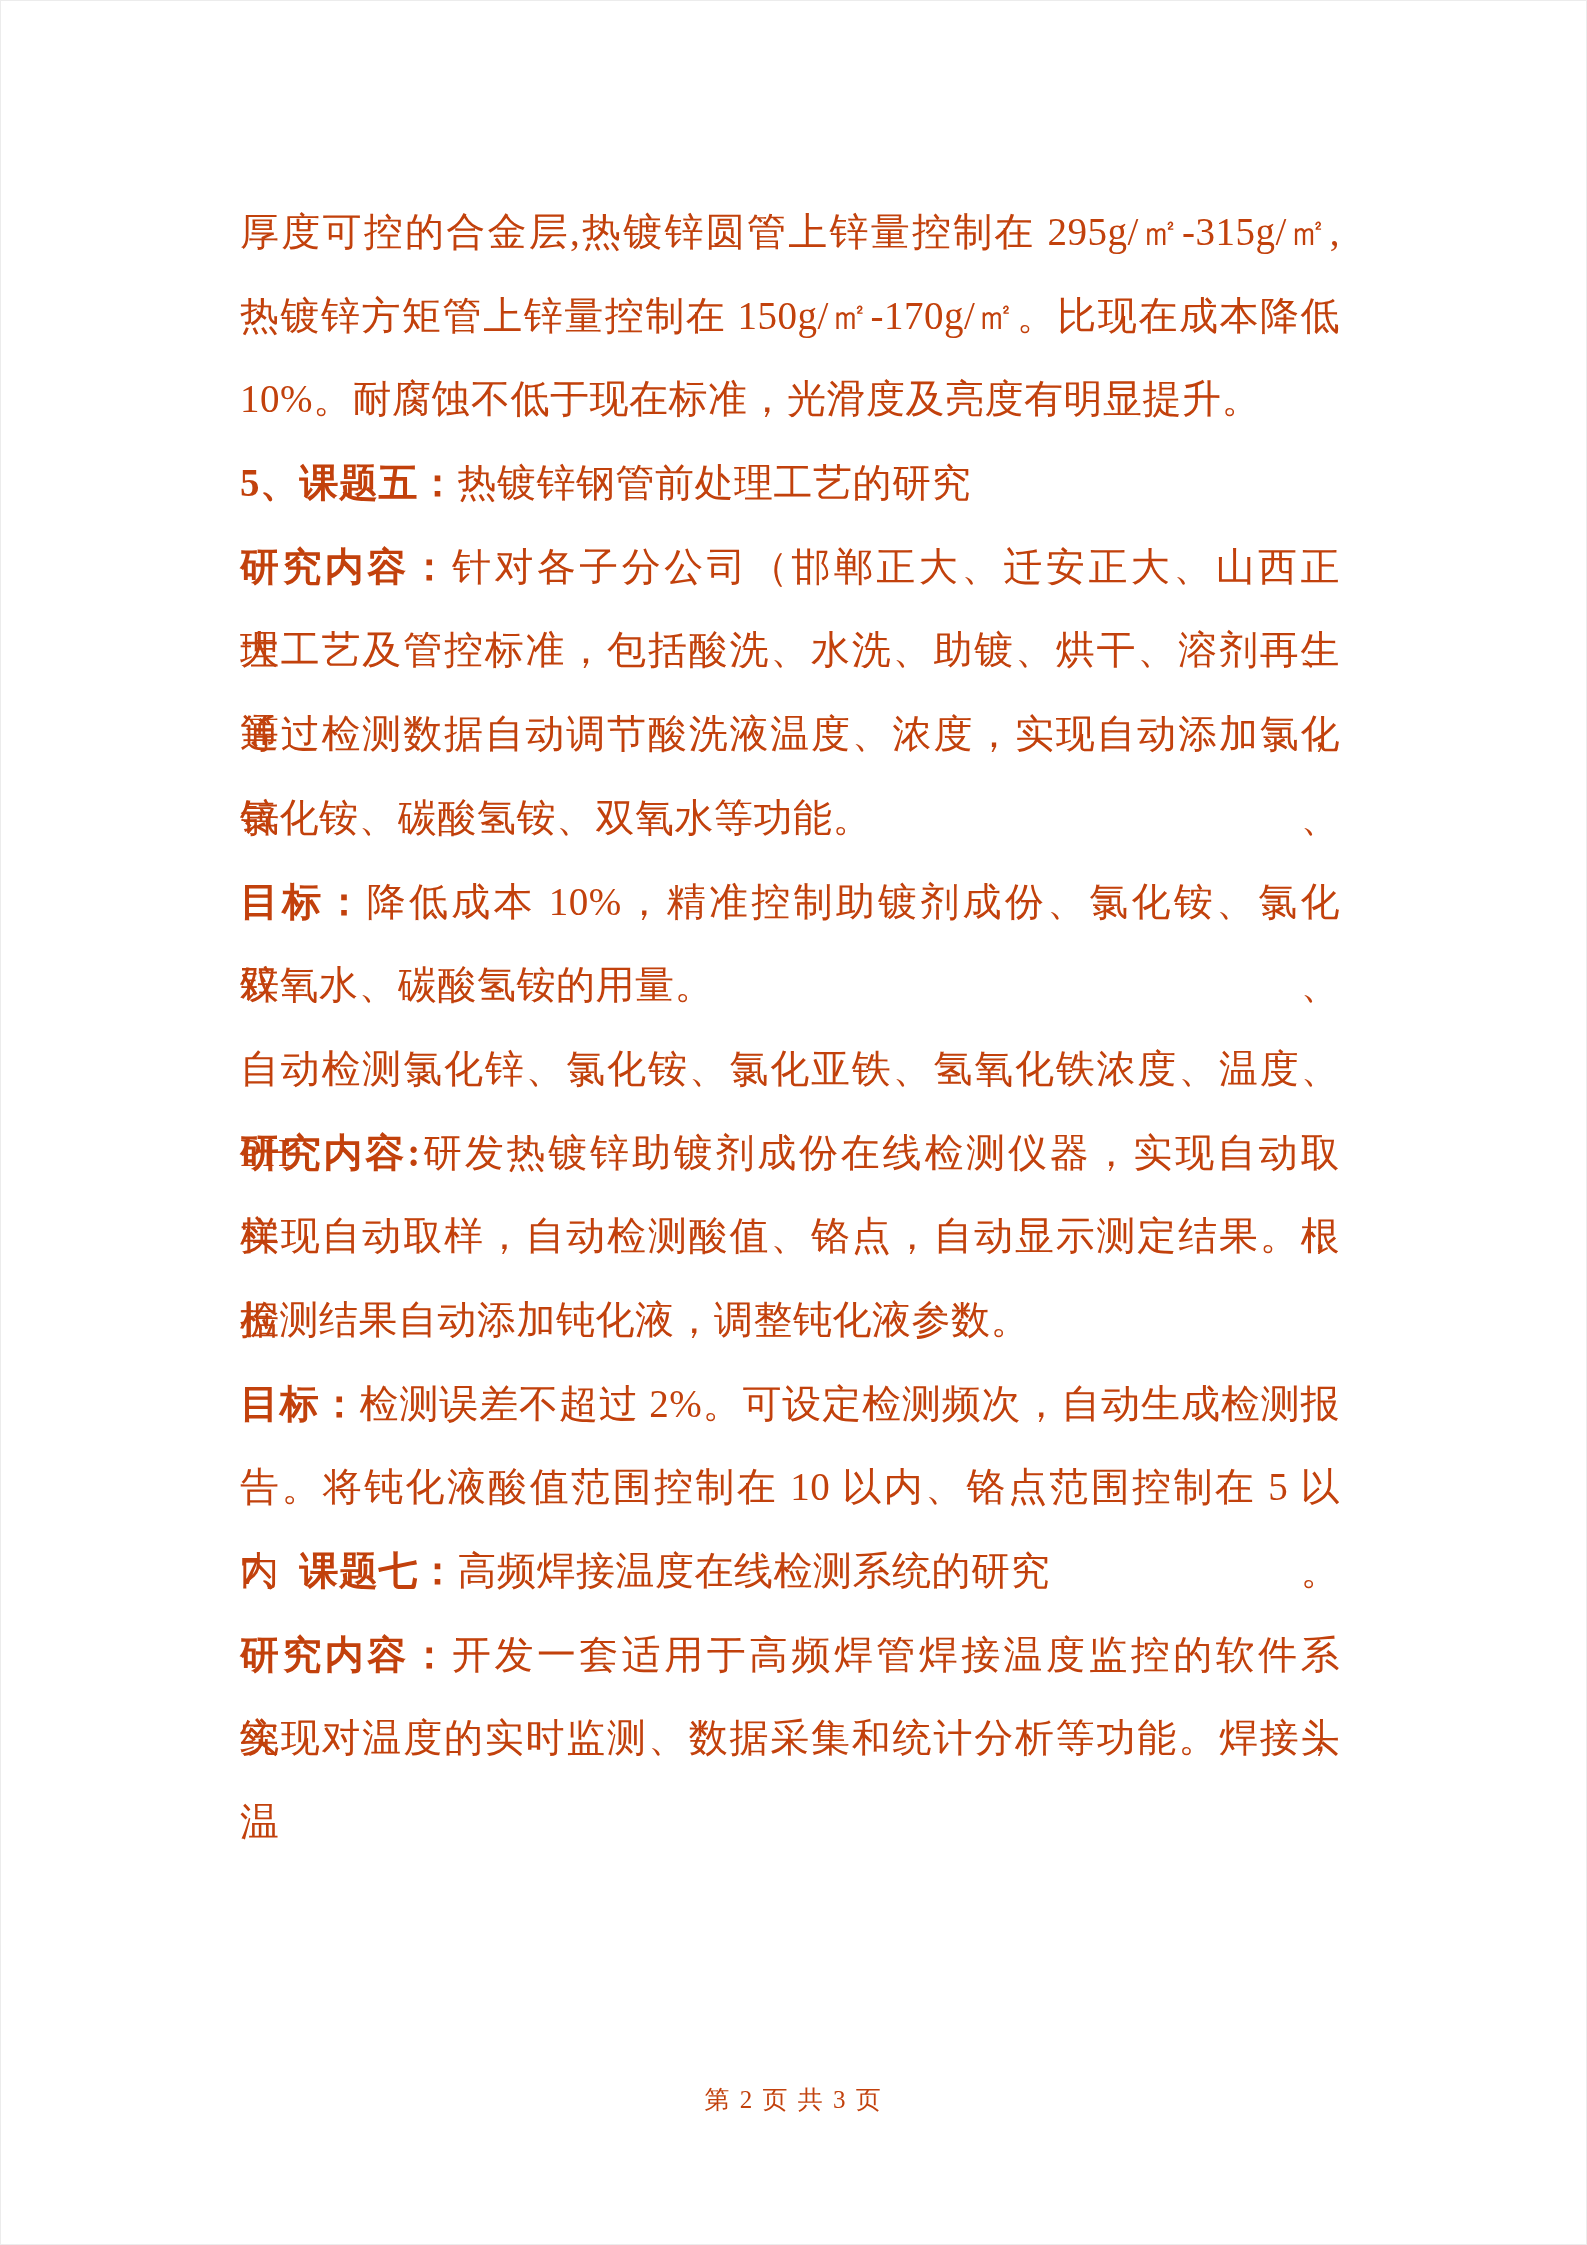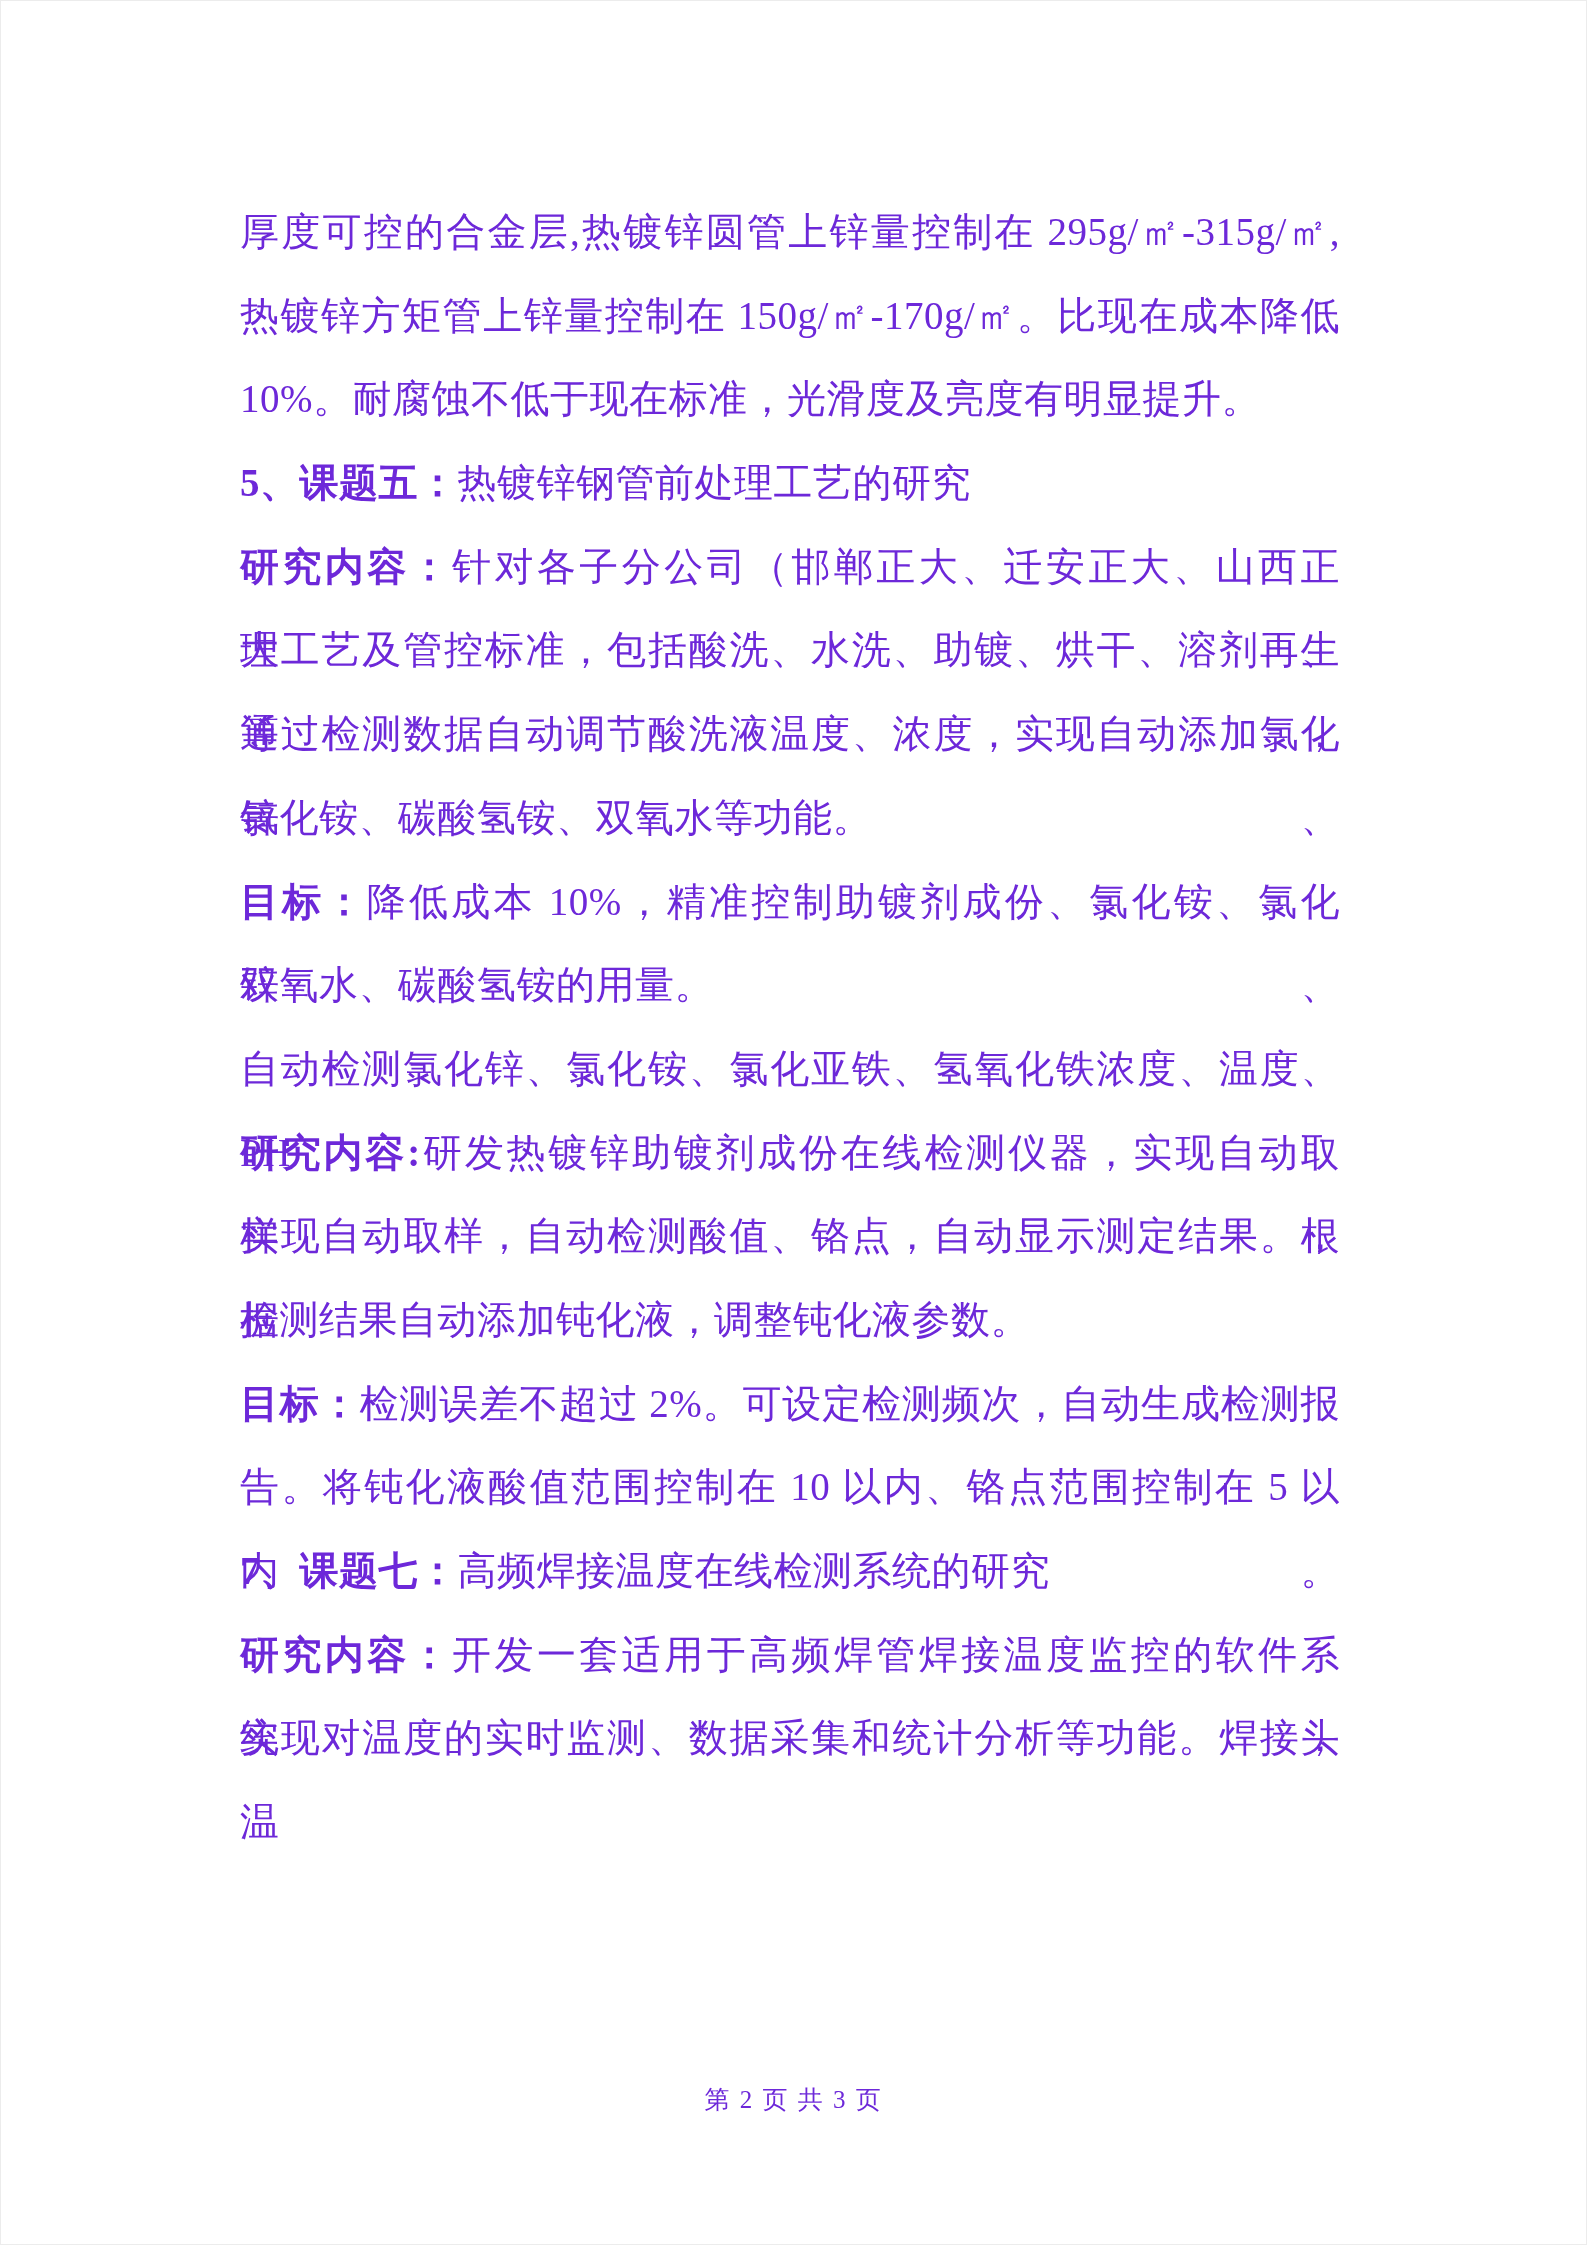--- a/index.html
+++ b/index.html
@@ -5,21 +5,21 @@
   html, body {
     margin: 0;
     padding: 0;
     background: #ffffff;
   }
   .page {
     position: relative;
     width: 1587px;
     height: 2245px;
     background: #ffffff;
-    color: #6d28d9;
+    color: #c2410c;
     font-family: "Liberation Serif", "DejaVu Serif", serif;
     overflow: hidden;
     box-shadow: inset 0 0 0 1px #ececec;
   }
   .doc-body {
     position: absolute;
     left: 240px;
     top: 190px;
     width: 1100px;
   }

